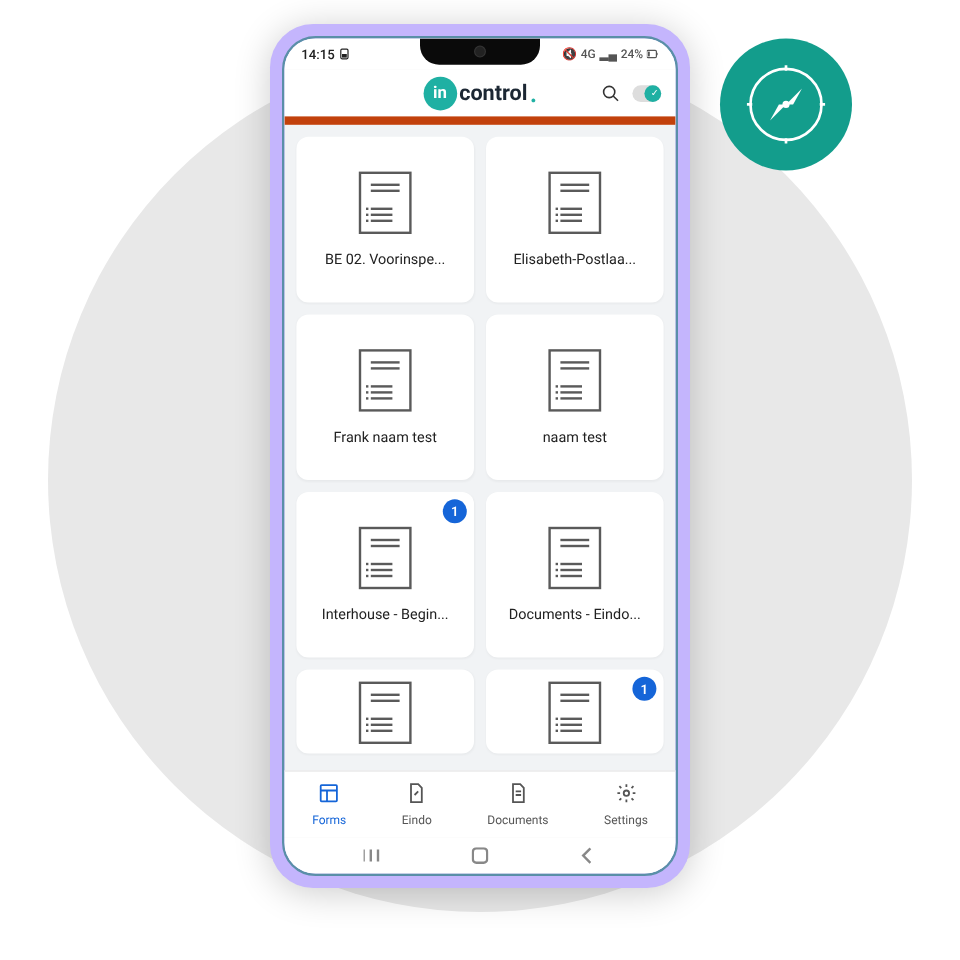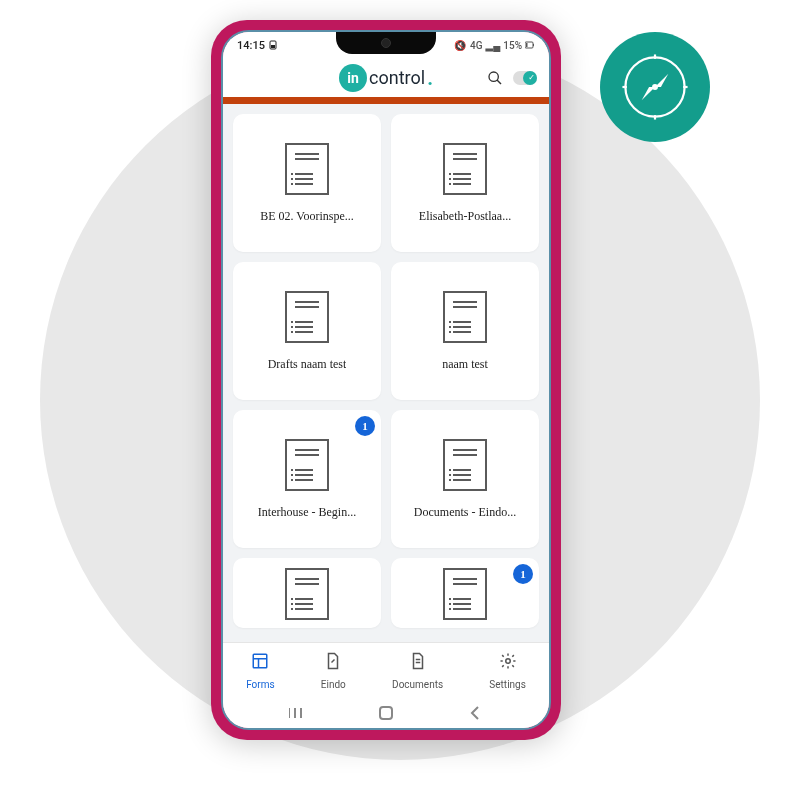--- a/index.html
+++ b/index.html
@@ -29,25 +29,25 @@
     border-radius: 50%;
     background: #139d8c;
     display: flex;
     align-items: center;
     justify-content: center;
     z-index: 100;
   }
   .compass-badge svg { width: 74px; height: 74px; }
   .phone {
     position: absolute;
-    left: 211px;
+    left: 225px;
     top: 20px;
     width: 350px;
     height: 720px;
-    background: #be185d;
+    background: #c4b5fd;
     border-radius: 36px;
     padding: 10px;
     box-shadow: 0 4px 30px rgba(0,0,0,0.2);
     z-index: 10;
   }
   .phone-inner-border {
     width: 100%;
     height: 100%;
     border-radius: 28px;
     border: 2px solid #5a8fa8;
@@ -110,21 +110,21 @@
     gap:2px;
   }
   .logo-badge {
     width:28px; height:28px; border-radius:50%;
     background:#1fb0a3;
     color:#fff;
     display:flex; align-items:center; justify-content:center;
     font-weight:700; font-size:14px;
   }
   .logo-text {
-    font-size:18px; font-weight:400; color:#1c2733;
+    font-size:18px; font-weight:700; color:#1c2733;
   }
   .logo-dot { color:#1fb0a3; font-size:20px; font-weight:700; }
   .search-icon {
     position:absolute;
     right:46px; top:50%; transform:translateY(-50%);
     width:16px; height:16px;
     color:#333;
   }
   .toggle {
     position:absolute;
@@ -156,21 +156,20 @@
     background:#fff;
     border-radius:10px;
     height:138px;
     display:flex;
     flex-direction:column;
     align-items:center;
     justify-content:center;
     gap:14px;
     position:relative;
     box-shadow: 0 1px 2px rgba(0,0,0,0.04);
-    font-family: Liberation Serif, serif;
   }
   .card.short { height:70px; justify-content:flex-start; padding-top:10px; gap:8px;}
   .doc-icon {
     width:44px; height:52px;
     border:2px solid #5a5a5a;
     position:relative;
     background:#fff;
   }
   .doc-icon::before {
     content:"";
@@ -267,21 +266,21 @@
           <span>14:15</span>
           <svg width="8" height="10" viewBox="0 0 8 10">
               <rect x="1" y="1" width="6" height="8" rx="1" fill="none" stroke="#222" stroke-width="1"></rect>
               <rect x="2" y="5" width="4" height="3" fill="#222"></rect>
             </svg>
         </div>
         <div class="status-right">
           <span>🔇</span>
           <span>4G</span>
           <span>▂▄</span>
-          <span>15%</span>
+          <span>24%</span>
           <svg width="10" height="10" viewBox="0 0 10 10">
               <rect x="0" y="2" width="8" height="6" rx="1" fill="none" stroke="#555" stroke-width="1"></rect>
               <rect x="8" y="4" width="1" height="2" fill="#555"></rect>
               <rect x="1" y="3" width="1.5" height="4" fill="#555"></rect>
             </svg>
         </div>
       </div>
 
       <div class="app-header">
         <div class="logo">
@@ -308,21 +307,21 @@
         <div class="card">
           <div class="doc-icon">
               <span class="doc-bullets"></span>
             </div>
           <div class="card-label">Elisabeth-Postlaa...</div>
         </div>
         <div class="card">
           <div class="doc-icon">
               <span class="doc-bullets"></span>
             </div>
-          <div class="card-label">Drafts naam test</div>
+          <div class="card-label">Frank naam test</div>
         </div>
         <div class="card">
           <div class="doc-icon">
               <span class="doc-bullets"></span>
             </div>
           <div class="card-label">naam test</div>
         </div>
         <div class="card">
           <div class="badge">1</div>
           <div class="doc-icon">

